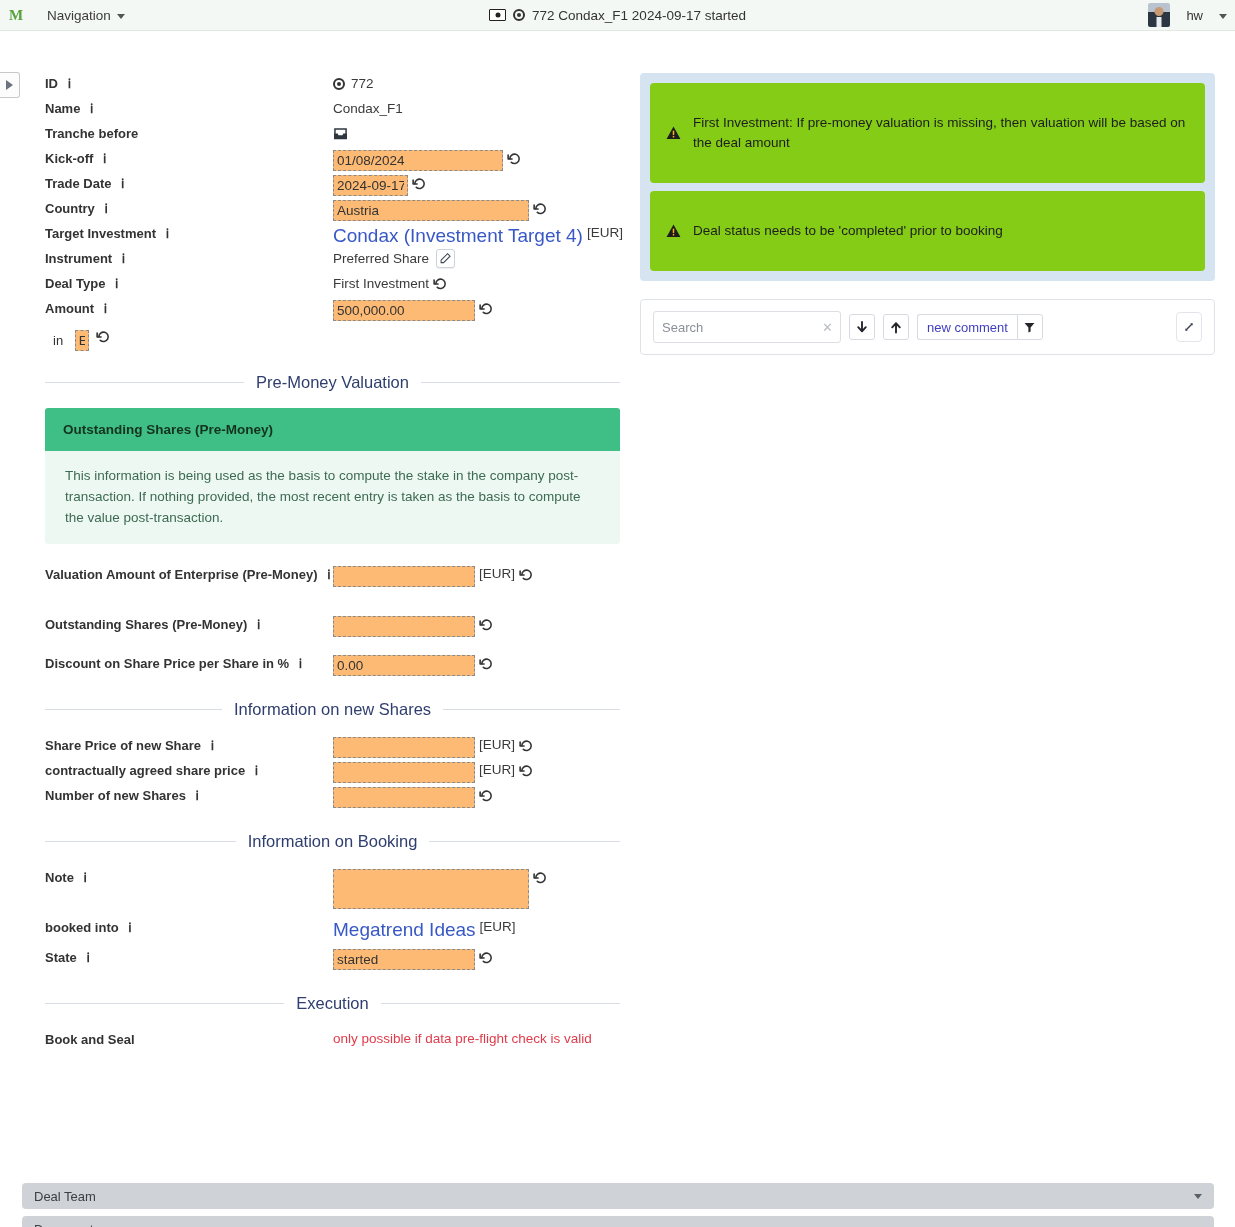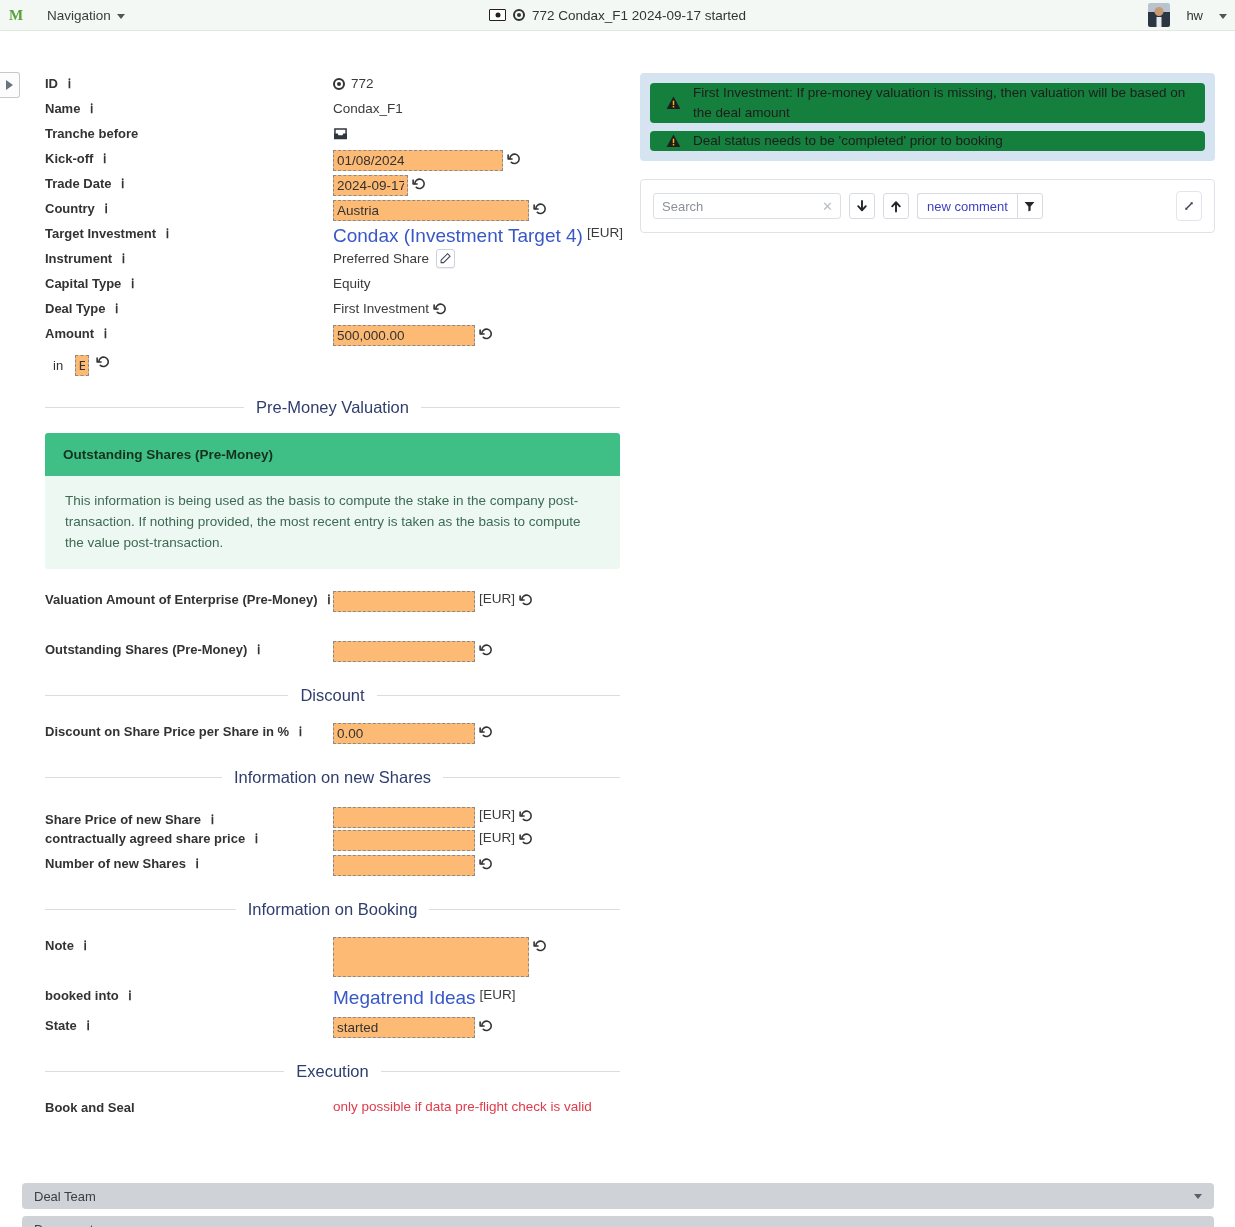--- a/index.html
+++ b/index.html
@@ -166,36 +166,36 @@
     background:#eef8f2; color:#3c6a53; font-size:13.5px; line-height:21px;
     padding:14px 20px 16px 20px;
   }
 
   
   .alert-wrap{
     background:#d6e4f2; border-radius:4px; padding:10px;
     width:575px;
   }
   .alert{
-    background:#15803d; border-radius:4px;
-    padding:0 16px; display:flex; align-items:center; gap:12px;
+    background:#84cc16; border-radius:4px;
+    padding:30px 16px; display:flex; align-items:center; gap:12px;
     color:#1d1d1d; font-size:13.5px; line-height:20px;
   }
   .alert + .alert{ margin-top:8px; }
   .warn-ico{ flex:0 0 auto; width:15px;height:14px; }
 
   
   .cbar{
     width:575px; margin-top:18px;
     border:1px solid #dfe3e8; border-radius:4px;
     background:#fff; padding:11px 12px;
     display:flex; align-items:center; gap:8px;
   }
   .search-box{
-    position:relative; width:188px; height:26px;
+    position:relative; width:188px; height:32px;
     border:1px solid #dcdfe4; border-radius:3px; background:#fff;
   }
   .search-box input{
     width:100%;height:100%;border:none;outline:none;background:transparent;
     padding:0 22px 0 8px; font-size:13px; color:#333;
     font-family:"Liberation Sans", sans-serif;
   }
   .search-box input::placeholder{ color:#8b9098; }
   .clear-x{
     position:absolute; right:7px; top:50%; transform:translateY(-50%);
@@ -362,29 +362,20 @@
         <div class="fval">
           <span class="txt">Preferred Share</span>
           <span class="editbtn">
             <svg width="11" height="11" viewBox="0 0 16 16">
               <path d="M1.6 10.4 11 1l3.6 3.6L5.2 14H1.6z" fill="none" stroke="#3b4654" stroke-width="1.5"></path>
             </svg>
           </span>
         </div>
       </div>
 
-      <div class="frow">
-        <div class="flabel">
-          <span>Capital Type</span>
-          <span class="info-i">ℹ</span>
-        </div>
-        <div class="fval">
-            <span class="txt">Equity</span>
-          </div>
-      </div>
 
       <div class="frow">
         <div class="flabel">
           <span>Deal Type</span>
           <span class="info-i">ℹ</span>
         </div>
         <div class="fval">
           <span class="txt">First Investment</span>
           <span class="revert">
             <svg viewBox="0 0 16 16" width="15" height="15">
@@ -461,49 +452,44 @@
           <input class="inp w142" value="" style="">
           <span class="revert">
             <svg viewBox="0 0 16 16" width="15" height="15">
                 <path d="M3 7.2A5 5 0 1 1 4.6 11" fill="none" stroke="#333" stroke-width="1.7" stroke-linecap="round"></path>
                 <path d="M1.2 3.2v4.2h4.2" fill="none" stroke="#333" stroke-width="1.7" stroke-linecap="round" stroke-linejoin="round"></path>
               </svg>
           </span>
         </div>
       </div>
 
+
+      <div class="frow" style="margin-top:14px;">
+        <div class="flabel">
+          <span>Discount on Share Price per Share in %</span>
+          <span class="info-i">ℹ</span>
+        </div>
+        <div class="fval">
+          <input class="inp w142" value="0.00" style="">
+          <span class="revert">
+            <svg viewBox="0 0 16 16" width="15" height="15">
+                <path d="M3 7.2A5 5 0 1 1 4.6 11" fill="none" stroke="#333" stroke-width="1.7" stroke-linecap="round"></path>
+                <path d="M1.2 3.2v4.2h4.2" fill="none" stroke="#333" stroke-width="1.7" stroke-linecap="round" stroke-linejoin="round"></path>
+              </svg>
+          </span>
+        </div>
+      </div>
+
       <div class="sect">
         <span class="line"></span>
-        <span class="t">Discount</span>
-        <span class="line"></span>
-      </div>
-
-      <div class="frow" style="margin-top:14px;">
-        <div class="flabel">
-          <span>Discount on Share Price per Share in %</span>
-          <span class="info-i">ℹ</span>
-        </div>
-        <div class="fval">
-          <input class="inp w142" value="0.00" style="">
-          <span class="revert">
-            <svg viewBox="0 0 16 16" width="15" height="15">
-                <path d="M3 7.2A5 5 0 1 1 4.6 11" fill="none" stroke="#333" stroke-width="1.7" stroke-linecap="round"></path>
-                <path d="M1.2 3.2v4.2h4.2" fill="none" stroke="#333" stroke-width="1.7" stroke-linecap="round" stroke-linejoin="round"></path>
-              </svg>
-          </span>
-        </div>
-      </div>
-
-      <div class="sect">
-        <span class="line"></span>
         <span class="t">Information on new Shares</span>
         <span class="line"></span>
       </div>
 
-      <div class="frow" style="align-items:flex-end;">
+      <div class="frow" style="">
         <div class="flabel">
           <span>Share Price of new Share</span>
           <span class="info-i">ℹ</span>
         </div>
         <div class="fval">
           <input class="inp w142" value="" style="">
           <span class="unit">[EUR]</span>
           <span class="revert">
             <svg viewBox="0 0 16 16" width="15" height="15">
                 <path d="M3 7.2A5 5 0 1 1 4.6 11" fill="none" stroke="#333" stroke-width="1.7" stroke-linecap="round"></path>

